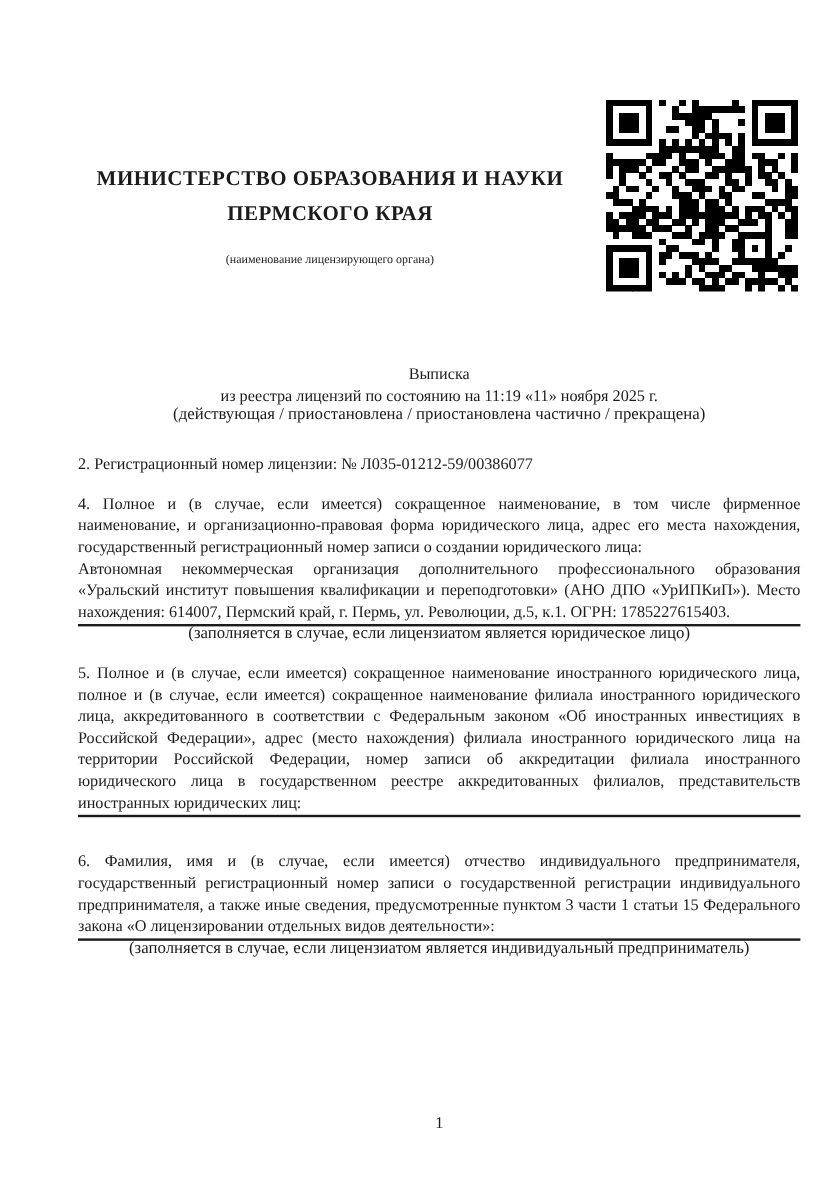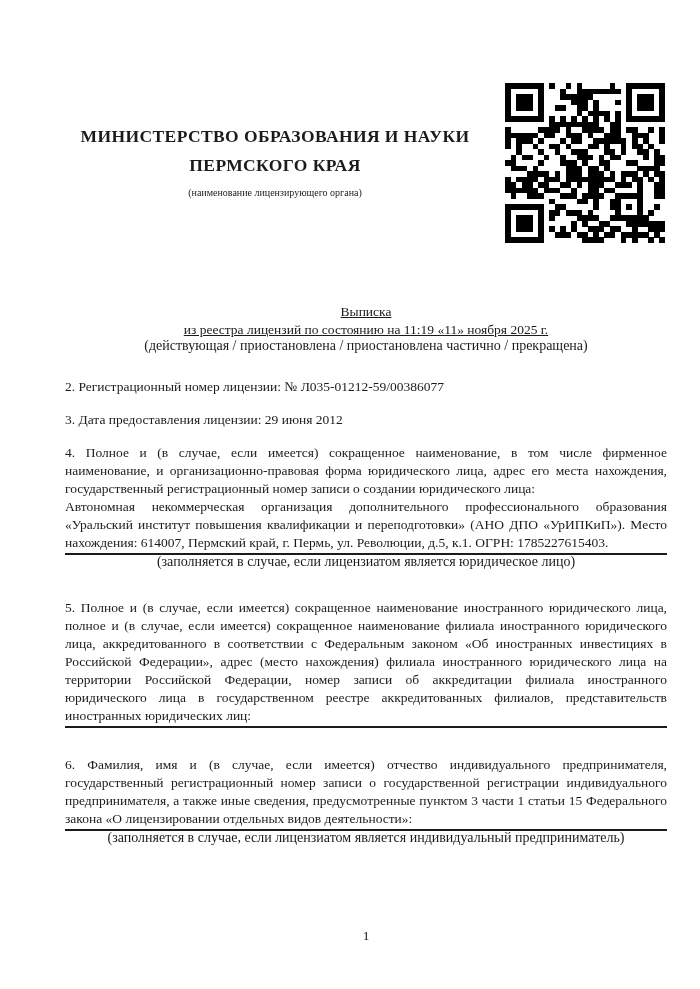--- a/index.html
+++ b/index.html
@@ -13,67 +13,67 @@
   body {
     font-family: "Liberation Serif", "DejaVu Serif", serif;
     color: #1b1b1b;
     position: relative;
   }
   .doc { position: absolute; inset: 0; }
 
   .header {
     position: absolute;
     left: 65px;
-    top: 122px;
+    top: 134px;
     width: 420px;
     text-align: center;
   }
   .ministry-line {
     font-weight: 700;
     font-size: 17.5px;
     line-height: 29px;
     letter-spacing: 0.4px;
   }
   .org-caption {
     font-size: 10px;
     line-height: 13px;
-    margin-top: 6px;
+    margin-top: 18px;
   }
 
   .qr {
     position: absolute;
     left: 505px;
     top: 83px;
     width: 160px;
     height: 160px;
   }
 
   .content {
     position: absolute;
     left: 65px;
     top: 303px;
     width: 602px;
     font-size: 13.5px;
     line-height: 18px;
   }
-  .title-block { text-align: center; text-decoration: underline; }
+  .title-block { text-align: center; }
   p { margin: 0; }
   .just { text-align: justify; }
   .small-caption {
     font-size: 14px;
     line-height: 13px;
     text-align: center;
   }
   .fill-rule {
     border-top: 2px solid #1b1b1b;
     margin-top: 1px;
     height: 0;
   }
   .mt15 { margin-top: 15px; }
-  .mt17 { margin-top: 31px; }
+  .mt17 { margin-top: 17px; }
   .mt22 { margin-top: 26px; }
   .mt28 { margin-top: 28px; }
   .mt36 { margin-top: 36px; }
 
   .page-number {
     position: absolute;
     left: 65px;
     top: 928px;
     width: 602px;
     text-align: center;
@@ -542,21 +542,20 @@
 
     <div class="title-block">
       <div>Выписка</div>
       <div>из реестра лицензий по состоянию на 11:19 «11» ноября 2025 г.</div>
     </div>
 
     <div class="small-caption">(действующая / приостановлена / приостановлена частично / прекращена)</div>
 
     <p class="mt22">2. Регистрационный номер лицензии: № Л035-01212-59/00386077</p>
 
-    <p class="mt15">3. Дата предоставления лицензии: 29 июня 2012</p>
 
     <div class="mt15">
       <p class="just">4. Полное и (в случае, если имеется) сокращенное наименование, в том числе фирменное наименование, и организационно-правовая форма юридического лица, адрес его места нахождения, государственный регистрационный номер записи о создании юридического лица:</p>
       <p class="just">Автономная некоммерческая организация дополнительного профессионального образования «Уральский институт повышения квалификации и переподготовки» (АНО ДПО «УрИПКиП»). Место нахождения: 614007, Пермский край, г. Пермь, ул. Революции, д.5, к.1. ОГРН: 1785227615403.</p>
       <div class="fill-rule"></div>
       <div class="small-caption">(заполняется в случае, если лицензиатом является юридическое лицо)</div>
     </div>
 
     <div class="mt17">
       <p class="just">5. Полное и (в случае, если имеется) сокращенное наименование иностранного юридического лица, полное и (в случае, если имеется) сокращенное наименование филиала иностранного юридического лица, аккредитованного в соответствии с Федеральным законом «Об иностранных инвестициях в Российской Федерации», адрес (место нахождения) филиала иностранного юридического лица на территории Российской Федерации, номер записи об аккредитации филиала иностранного юридического лица в государственном реестре аккредитованных филиалов, представительств иностранных юридических лиц:</p>

